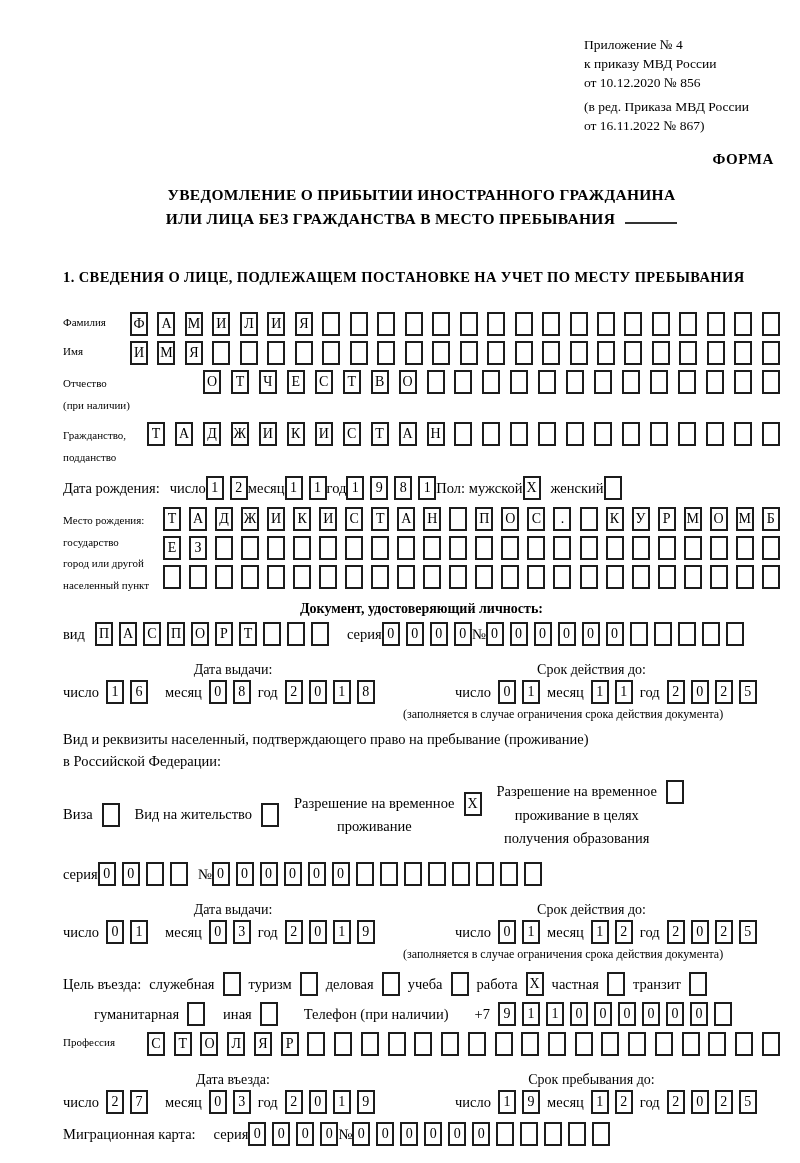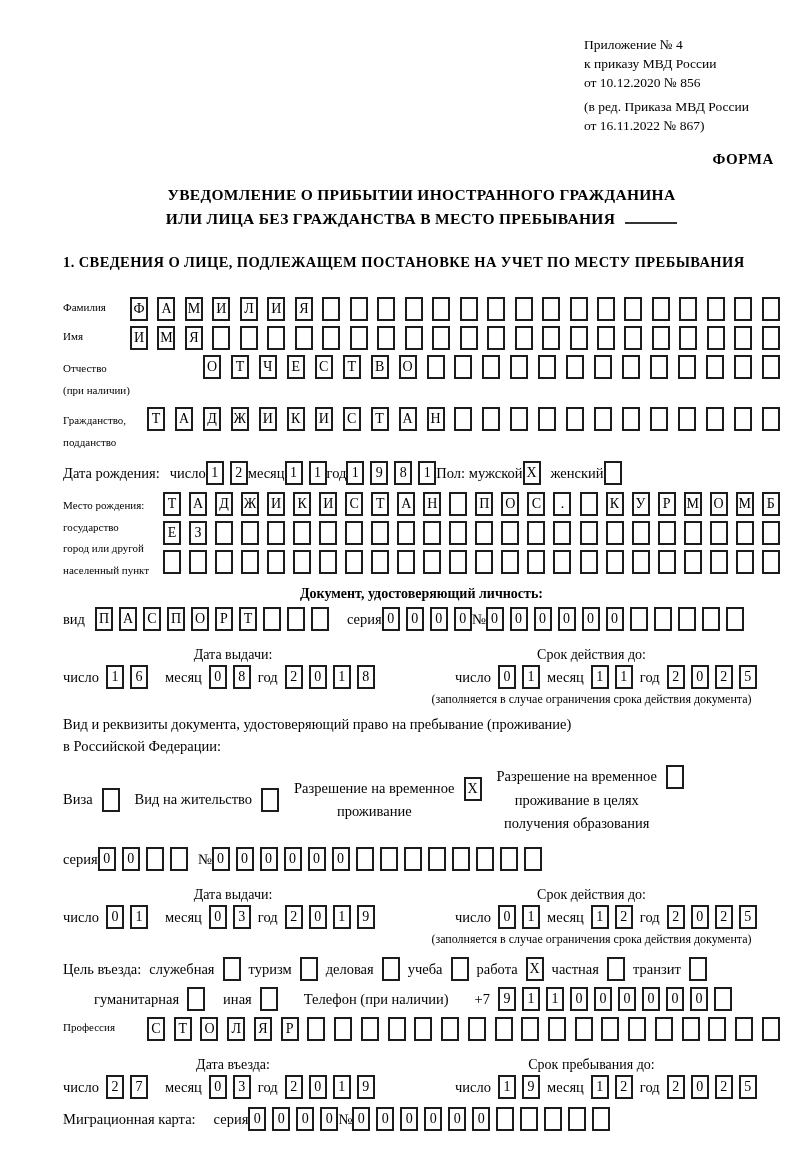--- a/index.html
+++ b/index.html
@@ -11,21 +11,21 @@
   }
   .page { width:800px; height:1163px; padding:36px 20px 0 63px; overflow:hidden; background:#fff; }
 
   .appendix { margin-left:auto; width:196px; font-size:13.5px; line-height:1.4; }
   .appendix .gap { margin-top:5px; }
   .forma { text-align:right; font-weight:bold; font-size:15px; margin-top:16px; letter-spacing:.6px; padding-right:6px; }
 
   .title { text-align:center; font-weight:bold; font-size:15.5px; line-height:1.55; margin-top:15px; letter-spacing:.3px; }
   .blank-line { display:inline-block; width:52px; border-bottom:2px solid #333; margin-left:10px; vertical-align:baseline; }
 
-  .section-heading { font-weight:bold; font-size:14.5px; margin-top:23px; letter-spacing:.4px; }
+  .section-heading { font-weight:bold; font-size:14.5px; margin-top:38px; letter-spacing:.4px; }
 
   .frow { display:flex; align-items:flex-start; }
   .lbl { font-size:11px; padding-top:4px; flex:0 0 auto; }
   .w67 { flex-basis:67px; }
   .w140 { flex-basis:140px; }
   .w84 { flex-basis:84px; }
   .w100 { flex-basis:100px; }
   .multiline { line-height:21.5px; padding-top:3px; }
 
   .boxes-fill { flex:1 1 auto; display:flex; justify-content:space-between; }
@@ -40,21 +40,21 @@
   .rows-col .boxes-fill { margin-bottom:5px; }
 
   .inline-row { display:flex; align-items:center; font-size:14.5px; white-space:nowrap; }
   .center-bold { text-align:center; font-weight:bold; font-size:14px; margin-top:5px; }
 
   .dates { display:flex; margin-top:16px; }
   .dates-col.left { width:340px; flex:0 0 340px; }
   .dates-col.right { flex:1; }
   .dates-title { font-size:14px; text-align:center; }
   .dates-line { display:flex; align-items:center; column-gap:7px; font-size:14.5px; margin-top:2px; white-space:nowrap; }
-  .dates-note { font-size:12px; text-align:center; margin-top:3px; white-space:nowrap; }
+  .dates-note { font-size:12px; margin-top:3px; white-space:nowrap; }
 
   .intro { font-size:14.5px; margin-top:9px; }
   .options-row { display:flex; column-gap:15px; margin-top:10px; font-size:14.5px; align-items:center; }
   .opt { display:flex; column-gap:9px; align-items:flex-start; }
   .opt > span:first-child, .opt-multi { padding-top:3px; }
   .opt-multi { text-align:center; line-height:1.6; padding-top:0; }
 
   .purpose-row { display:flex; align-items:center; column-gap:8px; font-size:14.5px; white-space:nowrap; }
   .indent67 { margin-left:31px;text-align:center; }
   .ml18 { margin-left:18px; }
@@ -403,21 +403,21 @@
             <span class="cell">2</span>
             <span class="cell">0</span>
             <span class="cell">2</span>
             <span class="cell">5</span>
           </span>
       </div>
       <div class="dates-note">(заполняется в случае ограничения срока действия документа)</div>
     </div>
   </div>
 
-  <div class="intro">Вид и реквизиты документа, удостоверяющий право на пребывание (проживание)</div>
+  <div class="intro">Вид и реквизиты населенный, подтверждающего право на пребывание (проживание)</div>
   <div class="intro" style="margin-top:5px;">в Российской Федерации:</div>
 
   <div class="options-row">
     <div class="opt">
       <span>Виза</span>
       <span class="boxes-inline">
           <span class="cell"></span>
         </span>
     </div>
     <div class="opt">

